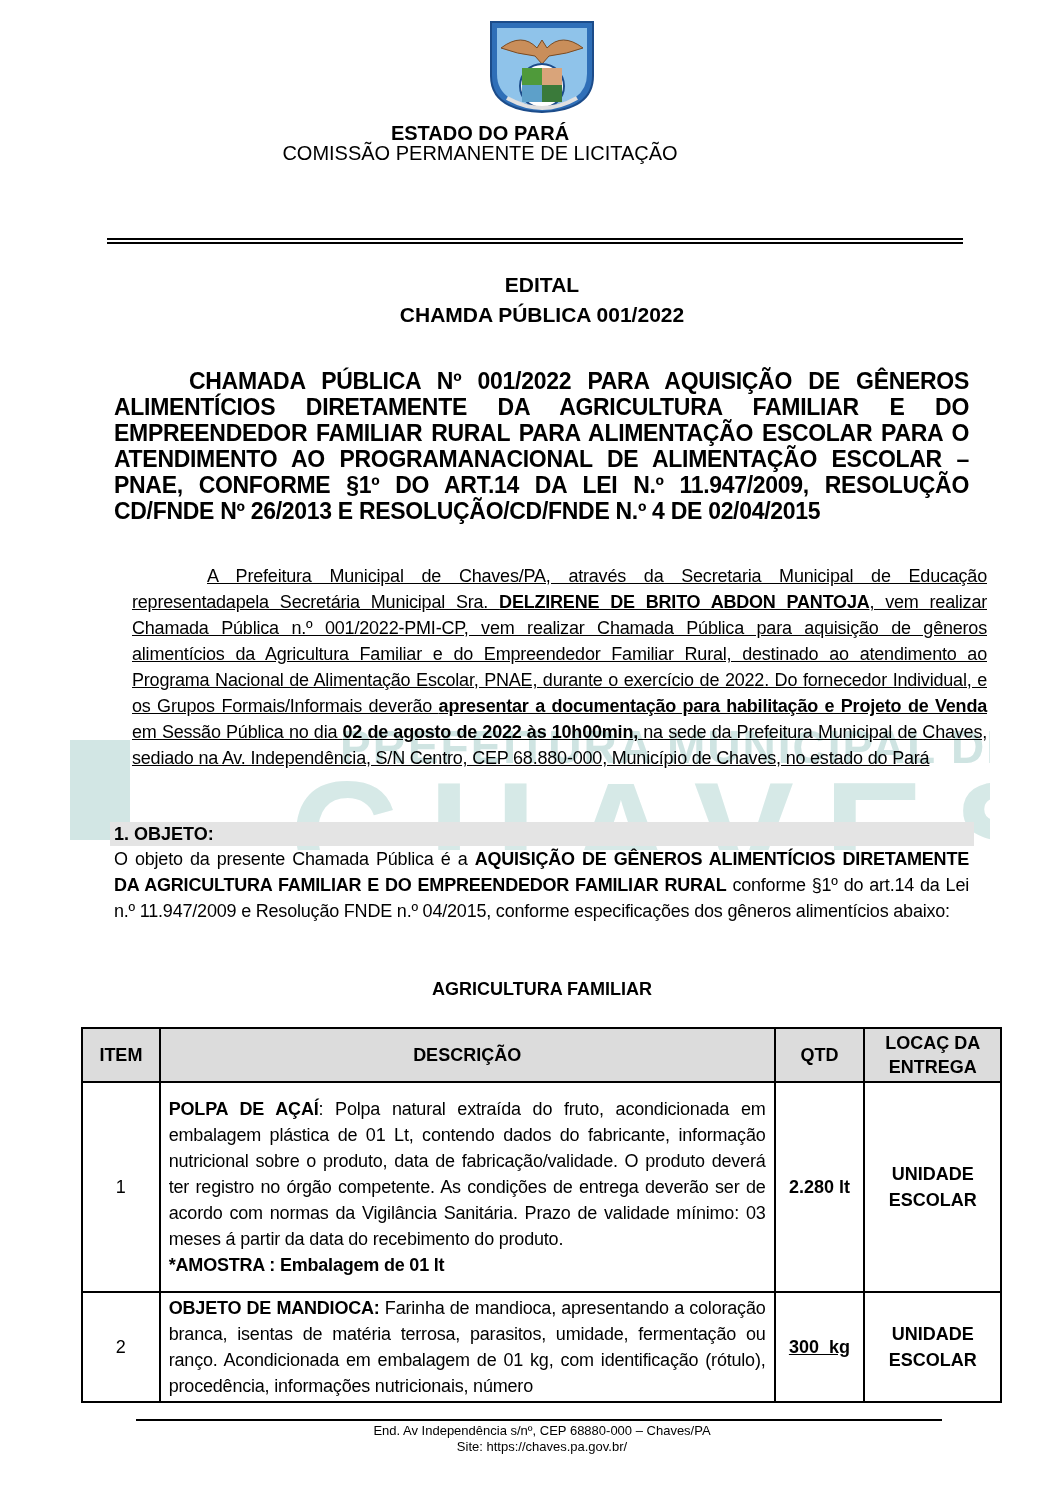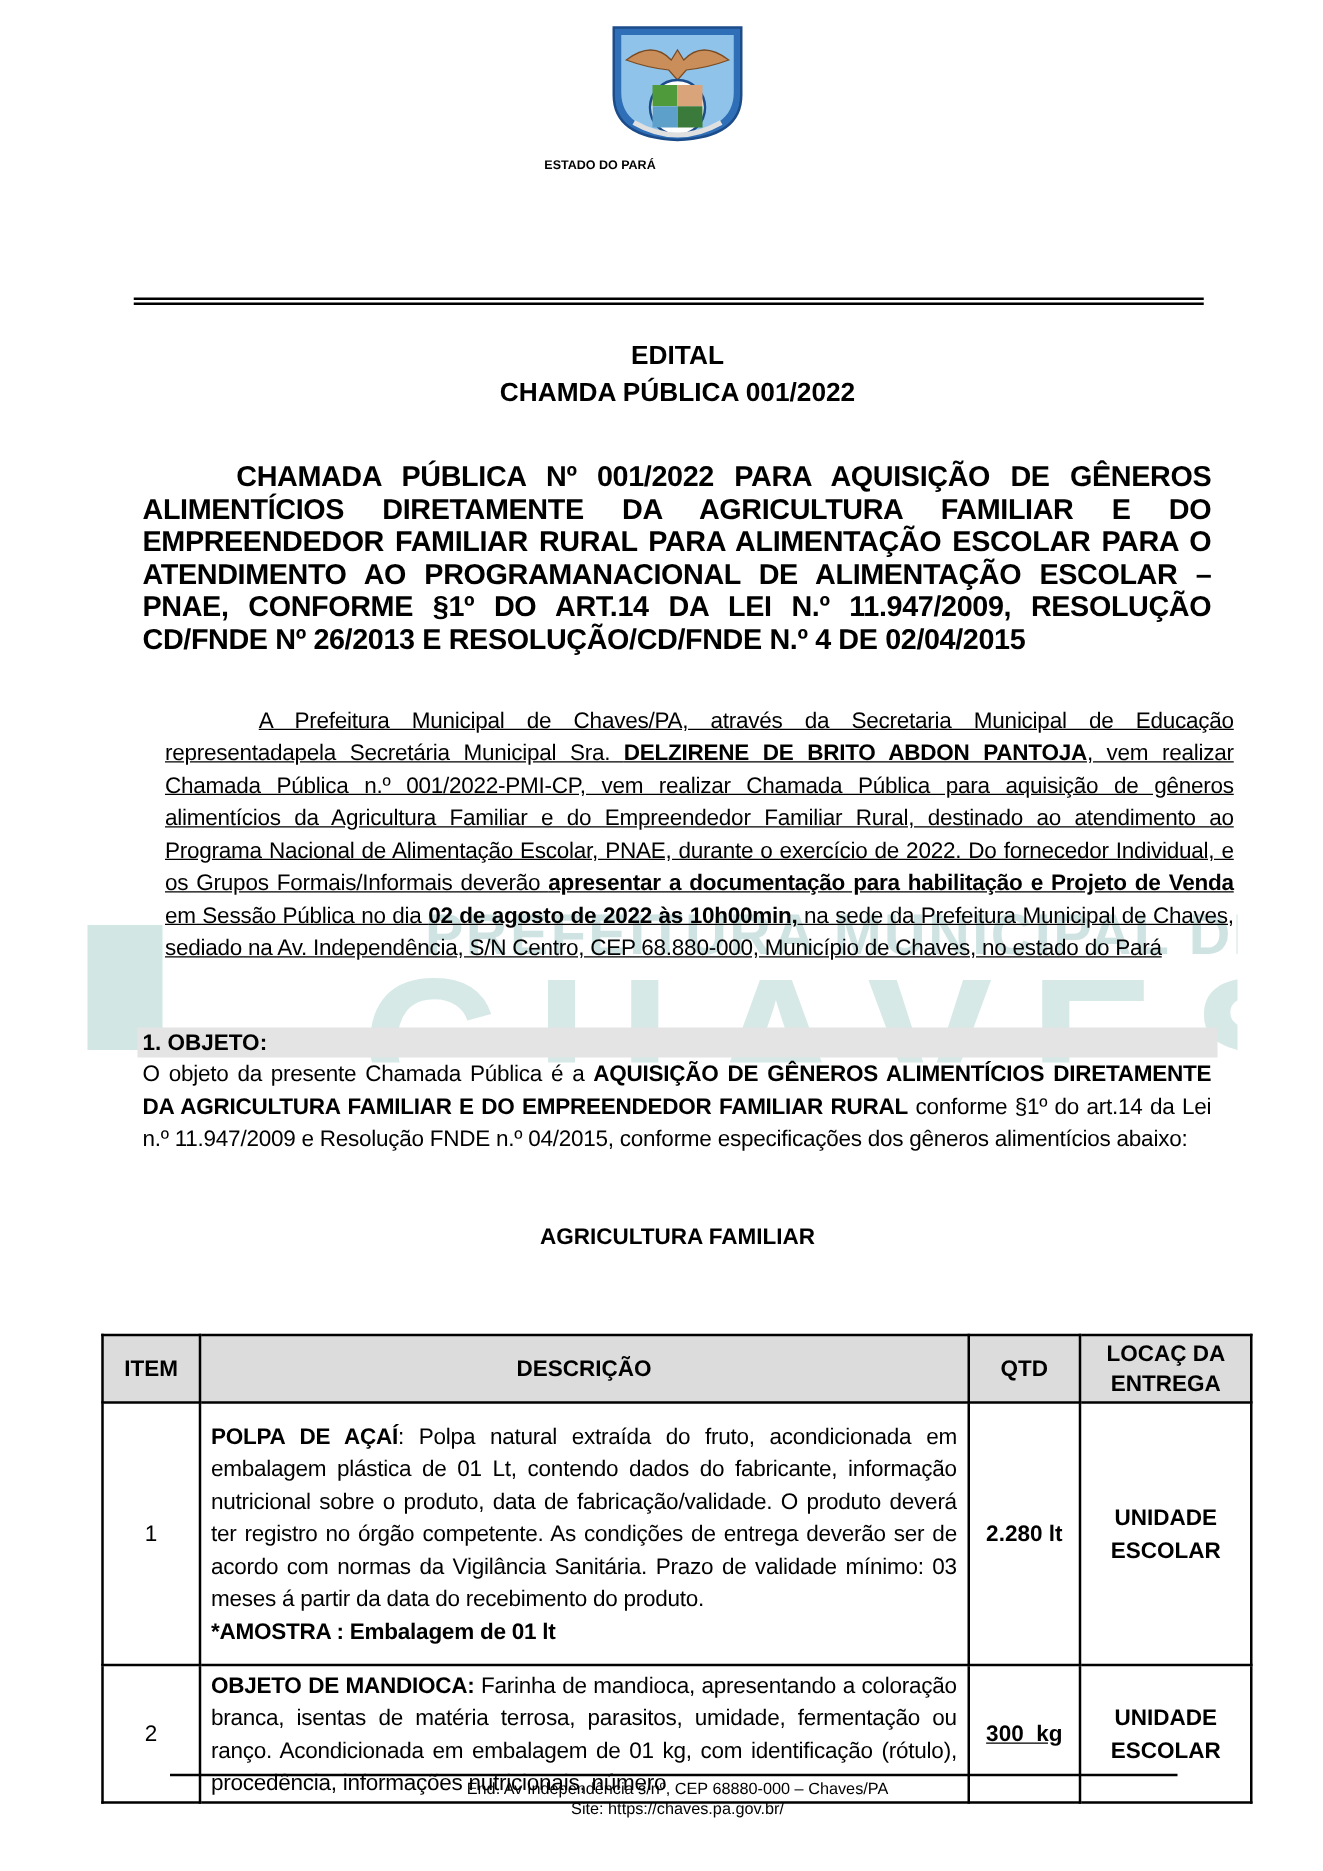--- a/index.html
+++ b/index.html
@@ -2,21 +2,21 @@
 <html><head>
 <meta charset="utf-8">
 <style>
   html, body { margin: 0; padding: 0; background: #ffffff; }
   body { width: 1058px; height: 1497px; position: relative; overflow: hidden; font-family: "Liberation Sans", sans-serif; color: #000; }
   .page { position: absolute; left: 0; top: 0; width: 1058px; height: 1497px; }
 
   
   .logo { position: absolute; left: 487px; top: 18px; width: 110px; height: 96px; }
 
-  .header { position: absolute; left: 0; width: 960px; top: 123px; text-align: center; font-size: 10px; line-height: 20px; }
+  .header { position: absolute; left: 0; width: 960px; top: 123px; text-align: center; font-size: 20px; line-height: 20px; }
   .header .l1 { font-weight: bold; }
 
   .double-rule { position: absolute; left: 107px; top: 238px; width: 856px; height: 6px; border-top: 2px solid #000; border-bottom: 2px solid #000; box-sizing: border-box; }
 
   .title { position: absolute; left: 0; width: 1084px; top: 270px; text-align: center; font-weight: bold; font-size: 21px; line-height: 30px; }
 
   .preamble { position: absolute; left: 114px; width: 855px; top: 368px; font-weight: bold; font-size: 23px; line-height: 26px; text-align: justify; text-indent: 75px; font-stretch: condensed; letter-spacing: -0.3px; }
 
   .intro { position: absolute; left: 132px; width: 855px; top: 563px; font-size: 18px; line-height: 26px; text-align: justify; text-indent: 75px; letter-spacing: -0.2px; text-decoration: underline; }
 
@@ -26,21 +26,21 @@
   .wm-text2 { position: absolute; left: 230px; top: 40px; font-size: 150px; font-weight: bold; color: #d6e9e7; letter-spacing: 30px; white-space: nowrap; line-height: 150px; }
   .wm-shape { position: absolute; left: 10px; top: 20px; width: 60px; height: 100px; background: #d2e6e4; }
 
   .section-bar { position: absolute; left: 110px; width: 864px; top: 822px; height: 24px; background: #e4e4e4; }
   .section-title { position: absolute; left: 114px; top: 822px; font-weight: bold; font-size: 18px; line-height: 24px; text-align: center; }
 
   .objeto { position: absolute; left: 114px; width: 855px; top: 846px; font-size: 18px; line-height: 26px; text-align: justify; letter-spacing: -0.2px; }
 
   .subtitle { position: absolute; left: 0; width: 1084px; top: 978px; text-align: center; font-weight: bold; font-size: 18px; line-height: 22px; }
 
-  table.items { position: absolute; left: 81px; top: 1027px; width: 921px; border-collapse: collapse; font-size: 18px; margin-top: 40px; }
+  table.items { position: absolute; left: 81px; top: 1027px; width: 921px; border-collapse: collapse; font-size: 18px; }
   table.items th, table.items td { border: 2px solid #000; }
   table.items th { background: #dcdcdc; font-weight: bold; height: 52px; text-align: center; line-height: 24px; padding: 0; }
   table.items td { vertical-align: middle; padding: 0; }
   .c-item { width: 76px; text-align: center; }
   .c-desc { width: 616px; }
   .c-qtd { width: 88px; text-align: center; font-weight: bold; }
   .c-loc { width: 135px; text-align: center; font-weight: bold; line-height: 26px; }
   .desc { padding: 2px 8px 2px 8px; text-align: justify; line-height: 26px; letter-spacing: -0.2px; }
   .desc b { font-weight: bold; }
 
@@ -61,20 +61,21 @@
       <rect x="35" y="50" width="20" height="17" fill="#4f9a3a"></rect>
       <rect x="55" y="50" width="20" height="17" fill="#d9a47a"></rect>
       <rect x="35" y="67" width="20" height="17" fill="#5da0c9"></rect>
       <rect x="55" y="67" width="20" height="17" fill="#3a7a3a"></rect>
       <path d="M20 80 Q55 100 90 80" fill="none" stroke="#e0e0e0" stroke-width="4"></path>
     </svg>
   </div>
 
   <div class="header">
     <div class="l1">ESTADO DO PARÁ</div>
+    <div>COMISSÃO PERMANENTE DE LICITAÇÃO</div>
   </div>
 
   <div class="double-rule"></div>
 
   <div class="title">
     <div>EDITAL</div>
     <div>CHAMDA PÚBLICA 001/2022</div>
   </div>
 
   <div class="preamble">CHAMADA PÚBLICA Nº 001/2022 PARA AQUISIÇÃO DE GÊNEROS ALIMENTÍCIOS DIRETAMENTE DA AGRICULTURA FAMILIAR E DO EMPREENDEDOR FAMILIAR RURAL PARA ALIMENTAÇÃO ESCOLAR PARA O ATENDIMENTO AO PROGRAMANACIONAL DE ALIMENTAÇÃO ESCOLAR – PNAE, CONFORME §1º DO ART.14 DA LEI N.º 11.947/2009, RESOLUÇÃO CD/FNDE Nº 26/2013 E RESOLUÇÃO/CD/FNDE N.º 4 DE 02/04/2015</div>

